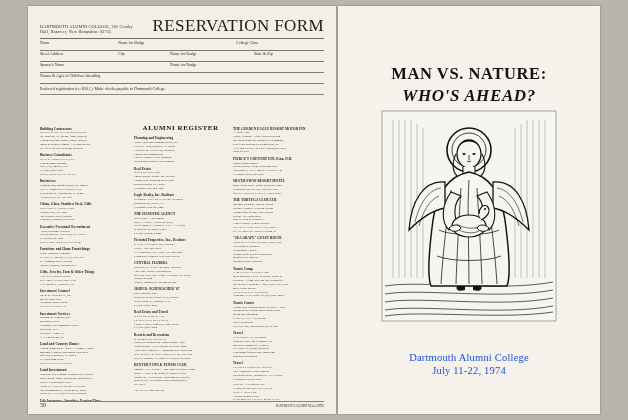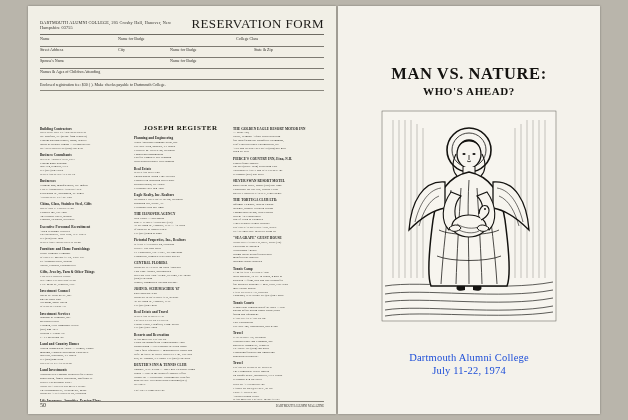--- a/index.html
+++ b/index.html
@@ -6,21 +6,21 @@
   body{width:628px;height:420px;font-family:"Liberation Serif",serif;overflow:hidden;}
   .spread{position:relative;width:628px;height:420px;background:#b9b5ab;}
   .page{position:absolute;background:#f3f1ea;box-shadow:0 0 2px rgba(0,0,0,.35);}
   .left-page{left:28px;top:6px;width:308px;height:408px;background:#f1efe6;}
   .right-page{left:338px;top:6px;width:262px;height:408px;background:#f4f2eb;}
 
   
   .lp-pad{position:absolute;left:12px;top:10px;width:284px;}
   .lp-head{display:flex;justify-content:space-between;align-items:flex-end;}
   .lp-addr{font-size:4.2px;letter-spacing:.2px;color:#2b2a26;line-height:1.2;padding-bottom:2px;}
-  .res-form{font-size:13px;letter-spacing:.4px;color:#1d1c19;font-variant:small-caps;white-space:nowrap;margin-left:16px;}
+  .res-form{font-size:17px;letter-spacing:.4px;color:#1d1c19;font-variant:small-caps;white-space:nowrap;margin-left:16px;}
   .rule{height:1px;background:#6d6a62;margin-top:2px;}
   .rule.thin{height:.5px;background:#8a877e;}
 
   .form-row{position:relative;height:11px;font-size:4px;color:#32302b;}
   .form-row .lbl{position:absolute;top:1px;}
   .form-row .line{position:absolute;left:0;right:0;bottom:0;height:.5px;background:#7d7a72;}
 
   .chk-row{font-size:4px;color:#32302b;margin-top:3px;}
 
   
@@ -33,21 +33,21 @@
   .alumni-reg{font-size:7px;letter-spacing:.6px;text-align:center;font-weight:bold;color:#17160f;margin-bottom:3px;}
 
   
   .lp-foot{position:absolute;left:12px;bottom:6px;width:284px;display:flex;justify-content:space-between;align-items:flex-end;font-size:3px;color:#3a3832;}
   .folio{font-size:6px;color:#2b2a26;}
   .foot-rule{position:absolute;left:12px;bottom:13px;width:284px;height:.5px;background:#85827a;}
 
   
   .rp-title{position:absolute;left:0;right:0;top:58px;text-align:center;color:#141310;font-family:"Liberation Serif",serif;}
   .rp-title .l1{font-size:16.5px;letter-spacing:.6px;font-variant:small-caps;font-weight:bold;line-height:1.25;}
-  .rp-title .l2{font-size:11px;letter-spacing:.6px;font-variant:small-caps;font-weight:bold;line-height:1.25;}
+  .rp-title .l2{font-size:17px;letter-spacing:.6px;font-variant:small-caps;font-weight:bold;line-height:1.25;font-style:italic;}
   .woodcut{position:absolute;left:50%;transform:translateX(-50%);top:104px;width:176px;height:212px;background:#f7f5ef;}
   .rp-foot{position:absolute;left:0;right:0;bottom:38px;text-align:center;color:#1d4ed8;}
   .rp-foot .f1{font-size:10.5px;letter-spacing:.2px;}
   .rp-foot .f2{font-size:10.5px;letter-spacing:.2px;margin-top:2px;}
 </style>
 </head>
 <body>
 
 <div class="spread">
 
@@ -148,21 +148,21 @@
 appreciation, family enjoyment, and future re-
 covery. For brochure write:
 NORTHLAND INVESTMENT CORP.
 743 Washington St., Newtonville, Mass.
 ROBERT A. DANZIGER '59, President</div>
         <div class="cat">Life Insurance, Annuities, Pension Plans</div>
 
       </div>
 
       <div class="col c2">
-        <div class="alumni-reg">JOSEPH REGISTER</div>
+        <div class="alumni-reg">ALUMNI REGISTER</div>
         <div class="cat">Planning and Engineering</div>
         <div class="ent" style="white-space:pre-line">North American Planning Group, Inc.
 P.O. Box 1004, Moscow, Vt. 05665
 LORING M. JONES '62, President
 Timberland Management
 Call for Complete Site Planning
 Recreation Resource Development</div>
         <div class="cat">Real Estate</div>
         <div class="ent" style="white-space:pre-line">WILLIAM PUGH '25
 Philadelphia's "Main-Line" Realtor

